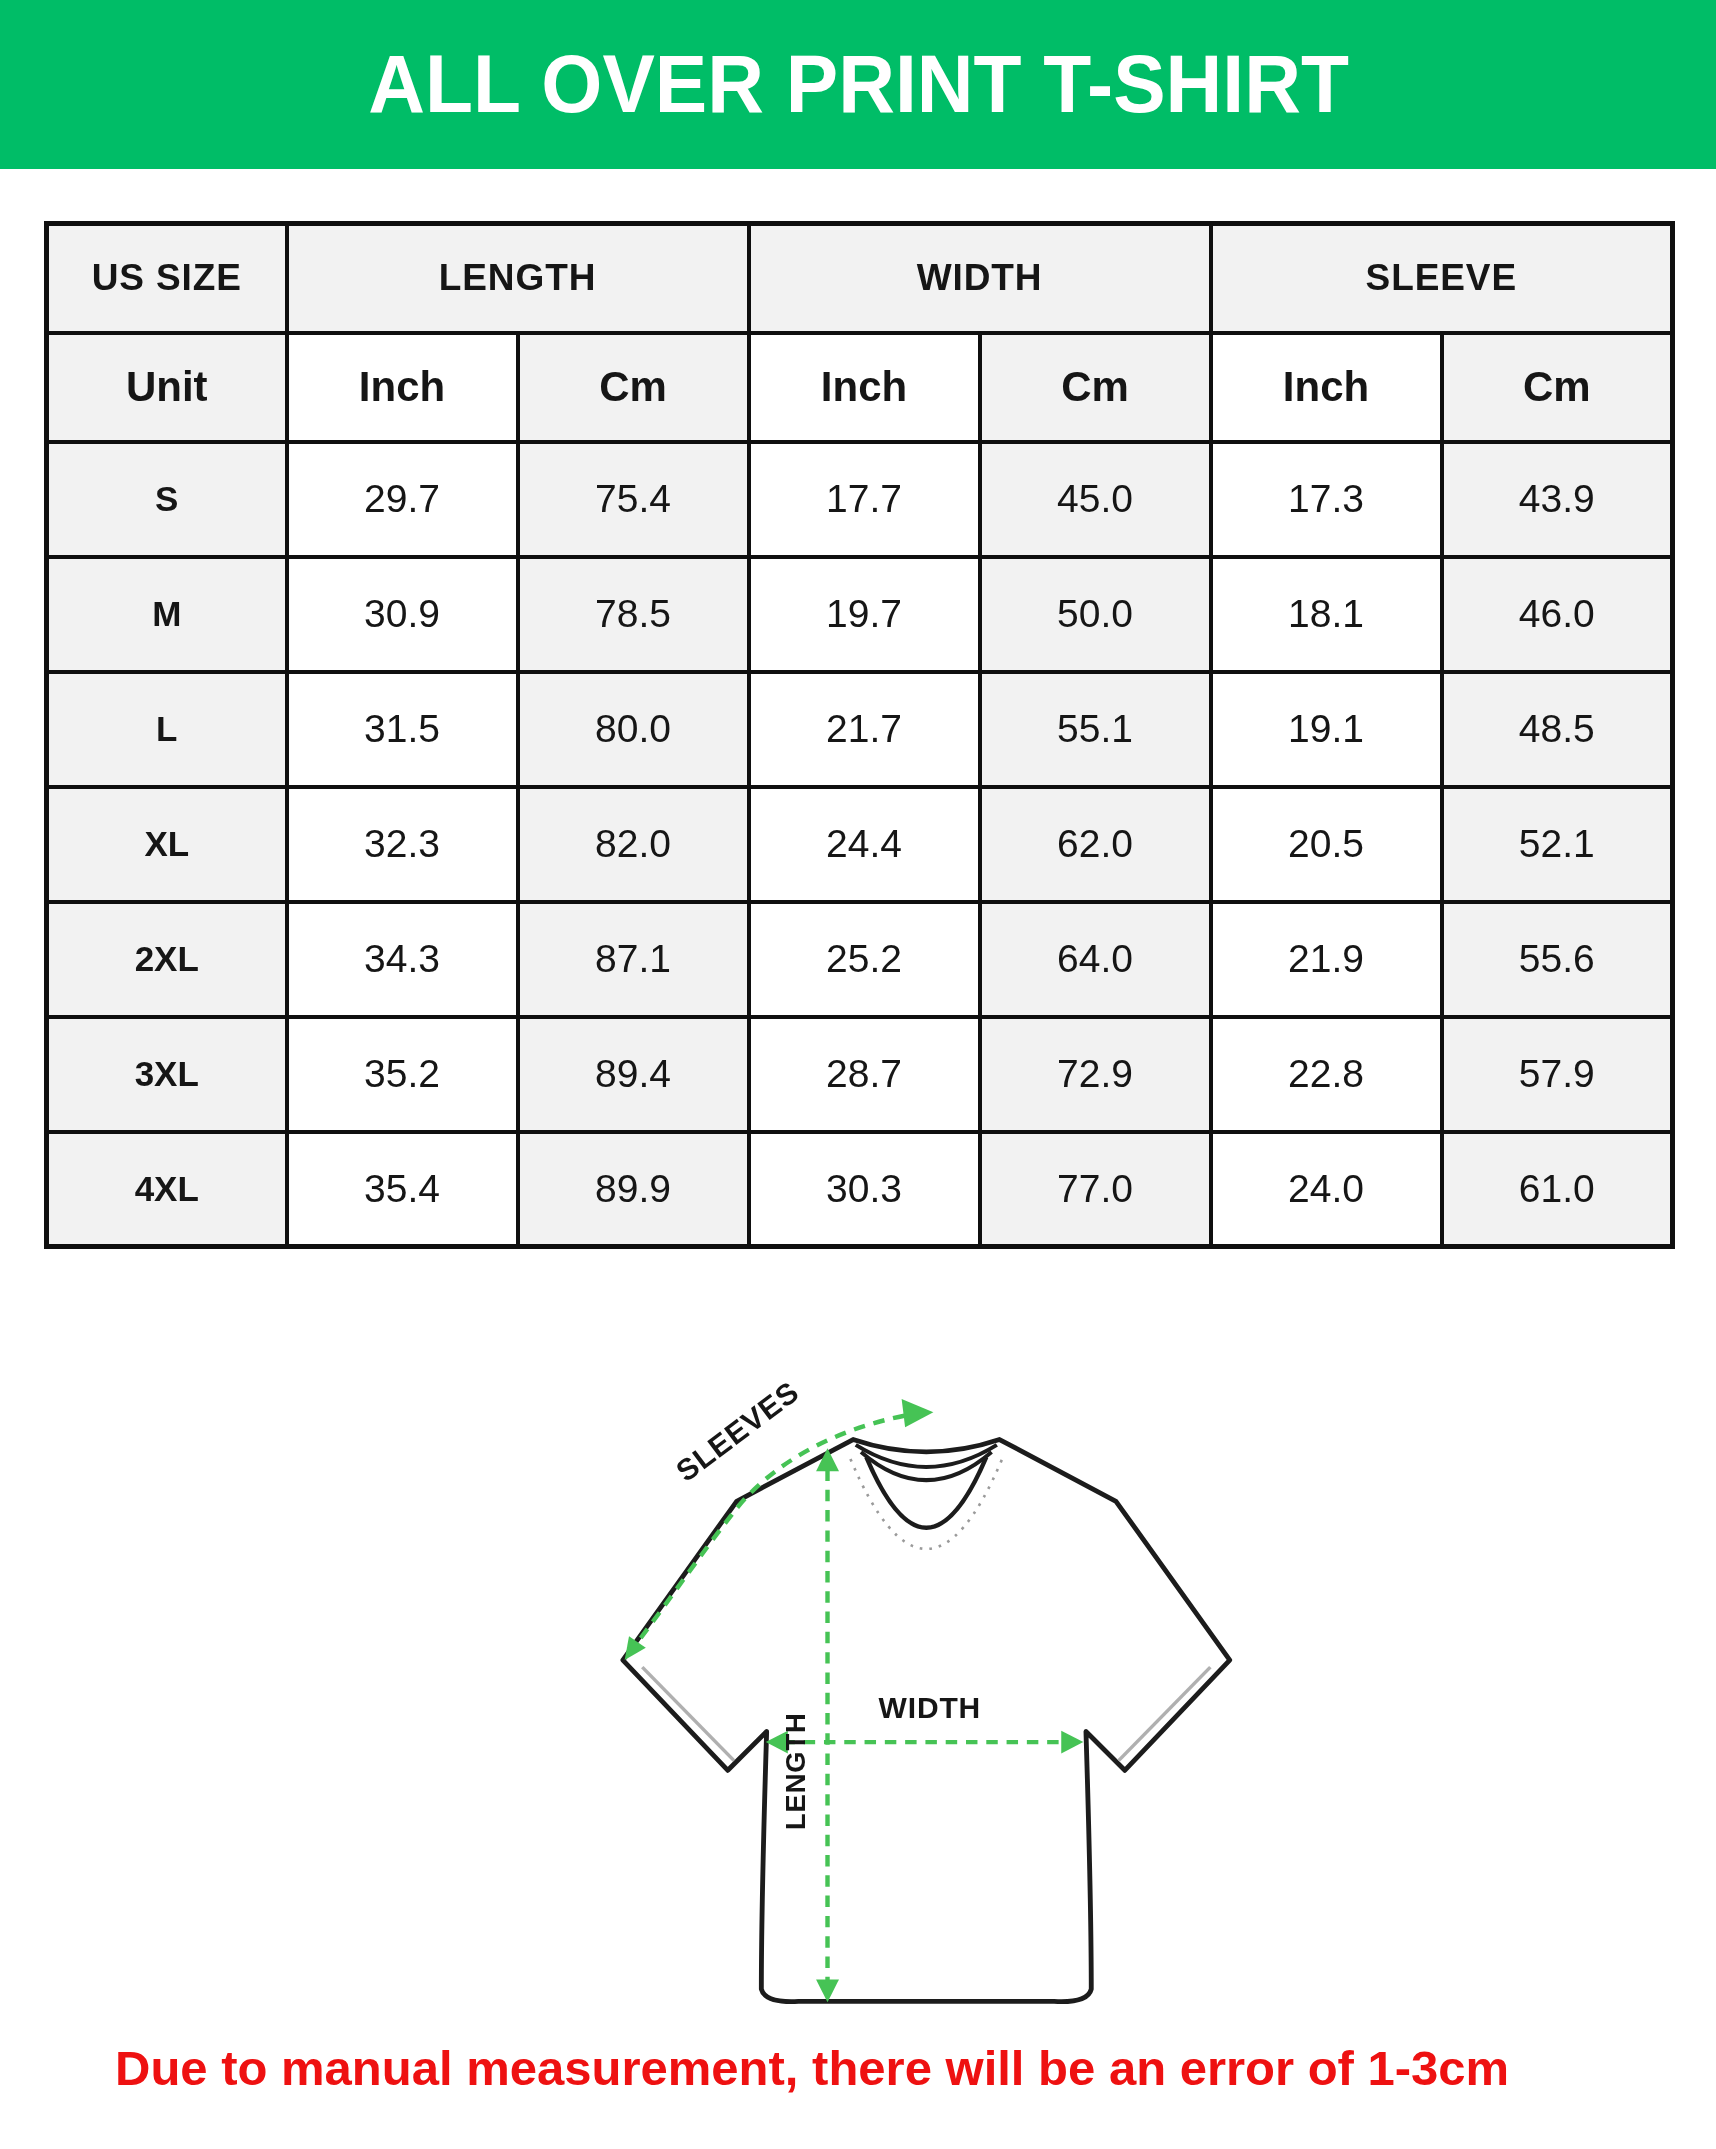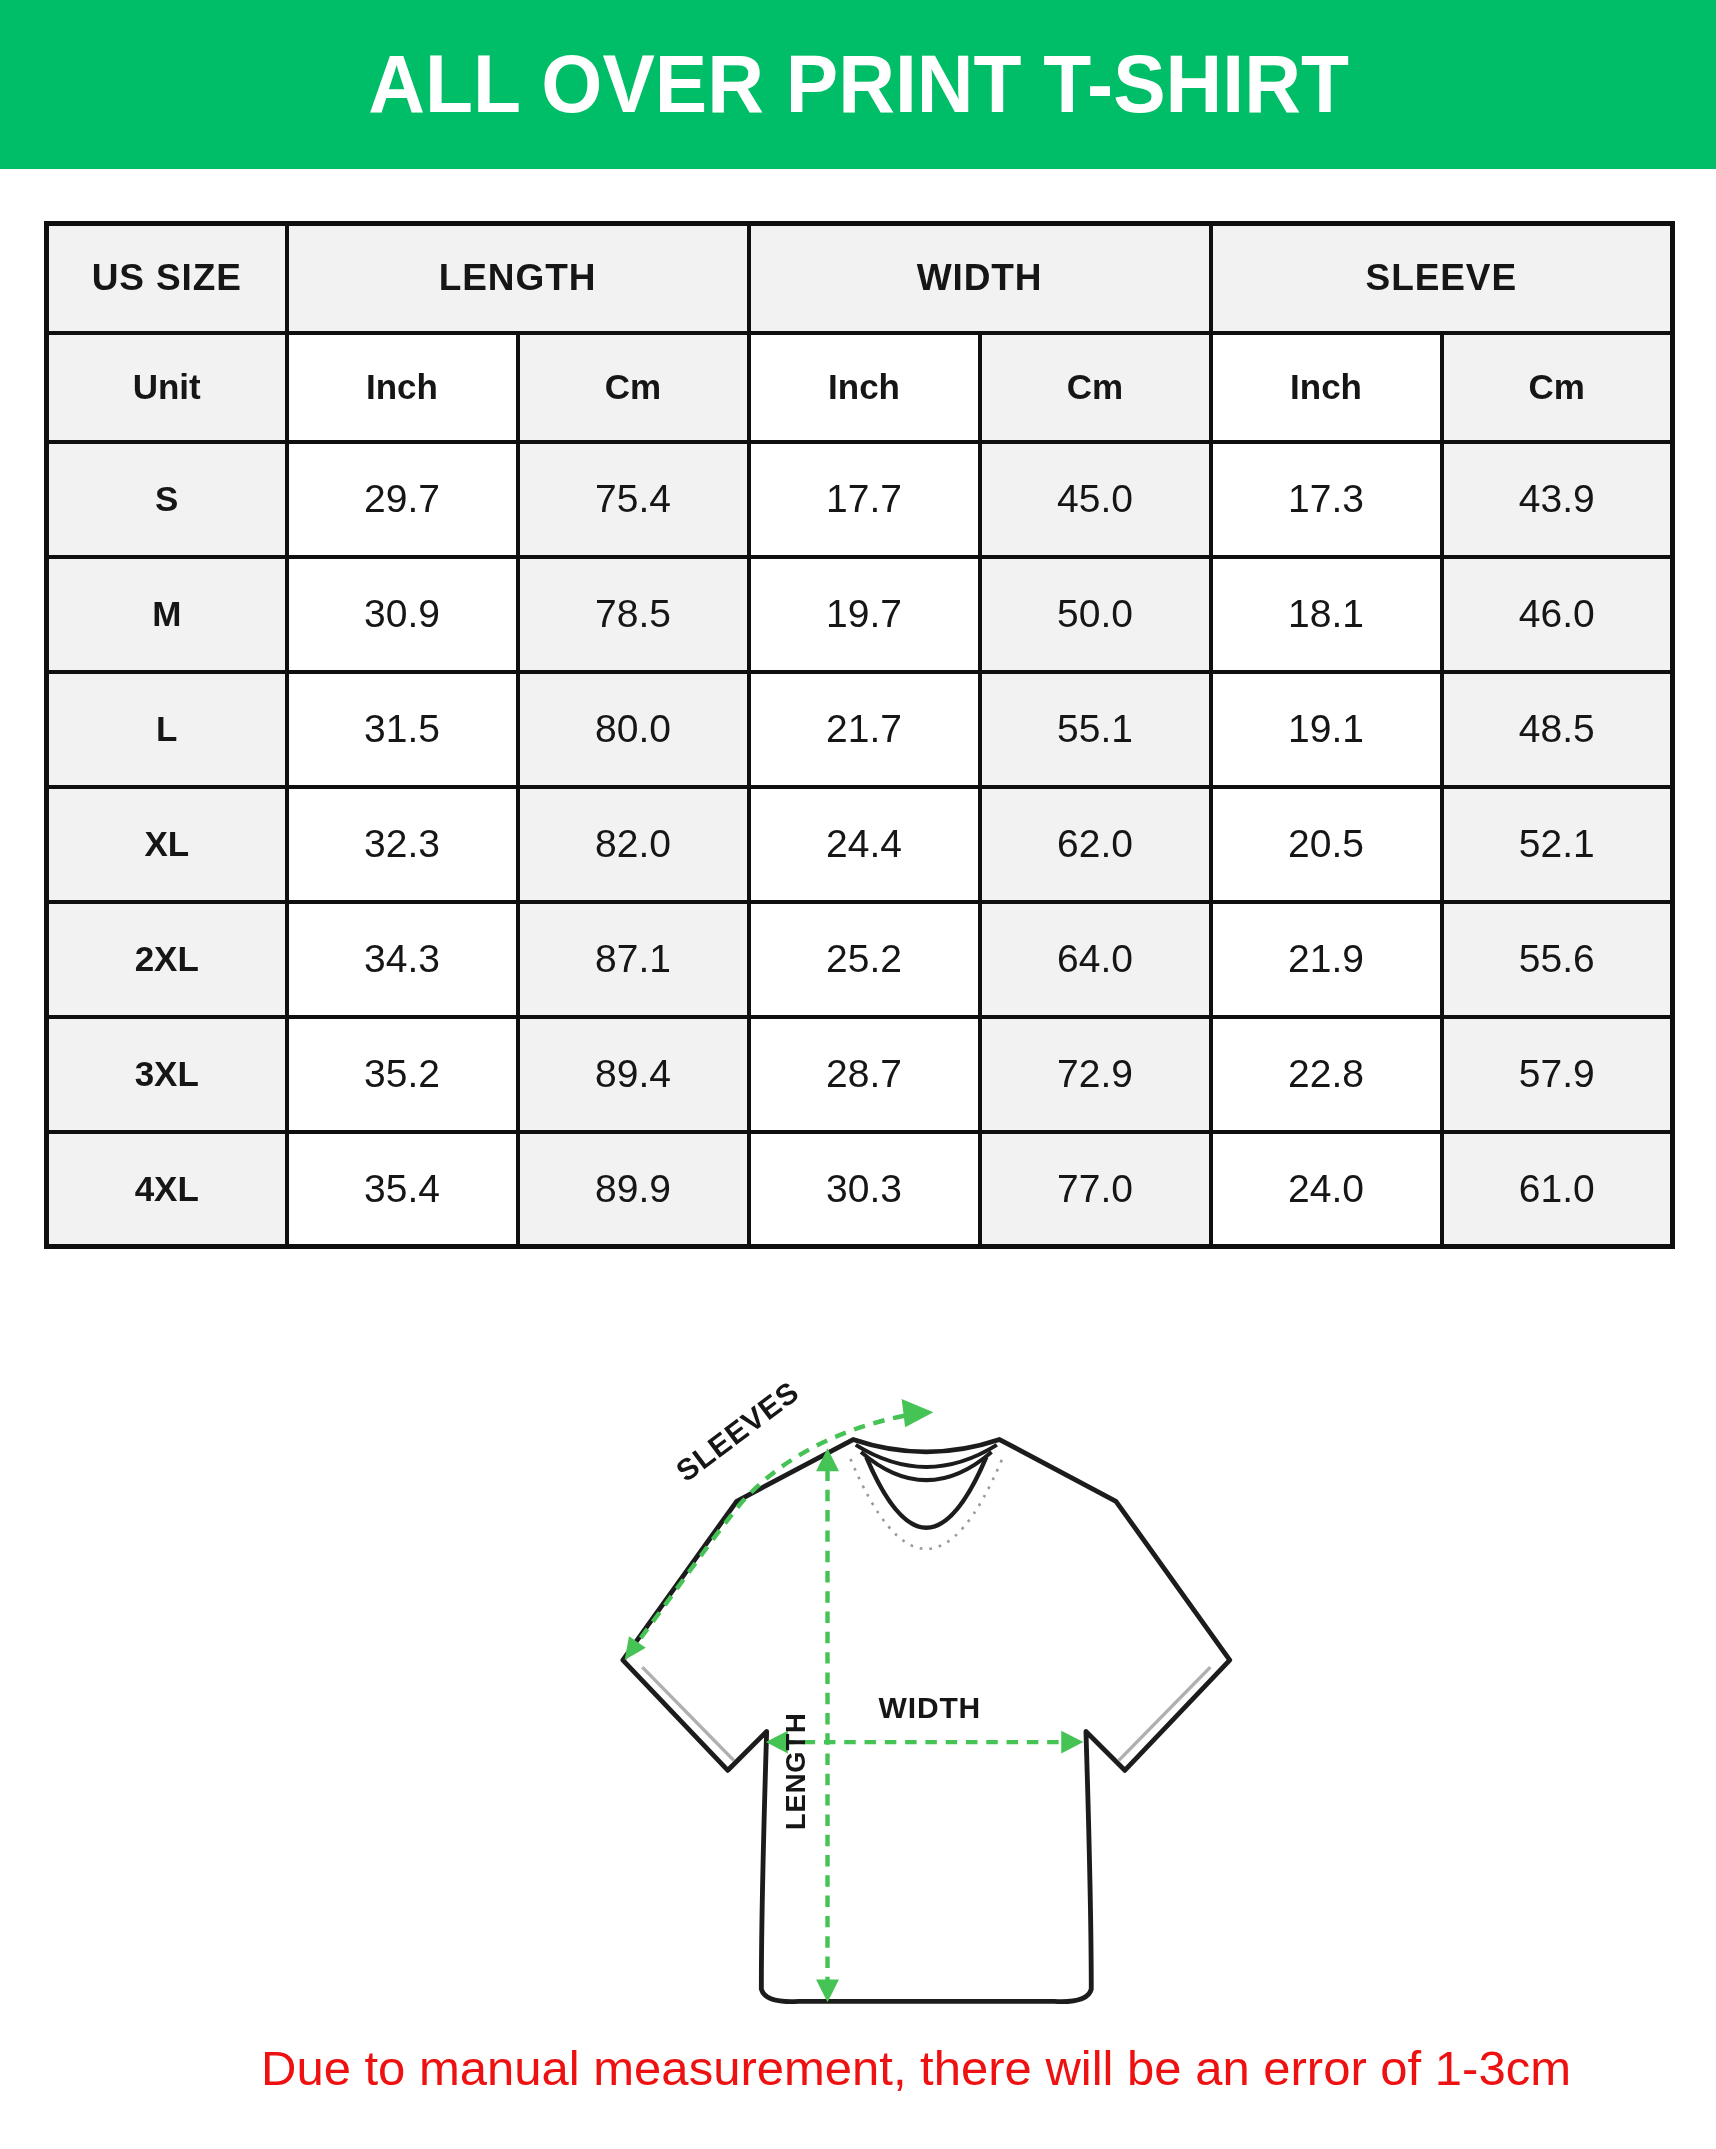--- a/index.html
+++ b/index.html
@@ -16,32 +16,32 @@
   table.chart{position:absolute;left:44px;top:221px;width:1630px;
               border-collapse:collapse;table-layout:fixed;
               border:5.3px solid #0f0f0f;}
   table.chart th, table.chart td{
       border:4.4px solid #0f0f0f;text-align:center;vertical-align:middle;
       background:#ffffff;color:#161616;padding:0;}
   table.chart .g{background:#f2f2f2;}
   tr.grp-row{height:109px;}
   tr.grp-row th{font-size:37px;font-weight:bold;letter-spacing:0.9px;}
   tr.unit-row{height:109px;}
-  tr.unit-row th{font-size:35px;font-weight:bold;}
+  tr.unit-row th{font-size:42px;font-weight:bold;}
   tbody tr{height:115px;}
   tbody td{font-size:39px;font-weight:400;}
   tbody td.sz{font-size:35px;font-weight:bold;}
 
   
   .diagram{position:absolute;left:547px;top:1376px;width:838px;height:644px;}
 
   
   .note{position:absolute;left:0;top:2040px;width:1717px;box-sizing:border-box;
-        padding-left:115px;text-align:center;color:#ee1111;
-        font-size:49px;font-weight:normal;white-space:nowrap;}
+        padding-left:115px;color:#ee1111;
+        font-size:49px;font-weight:bold;white-space:nowrap;}
 </style>
 </head>
 <body>
 
 <div id="canvas">
 
   <div class="banner">
     <div class="banner-title">ALL OVER PRINT T-SHIRT</div>
   </div>
 

